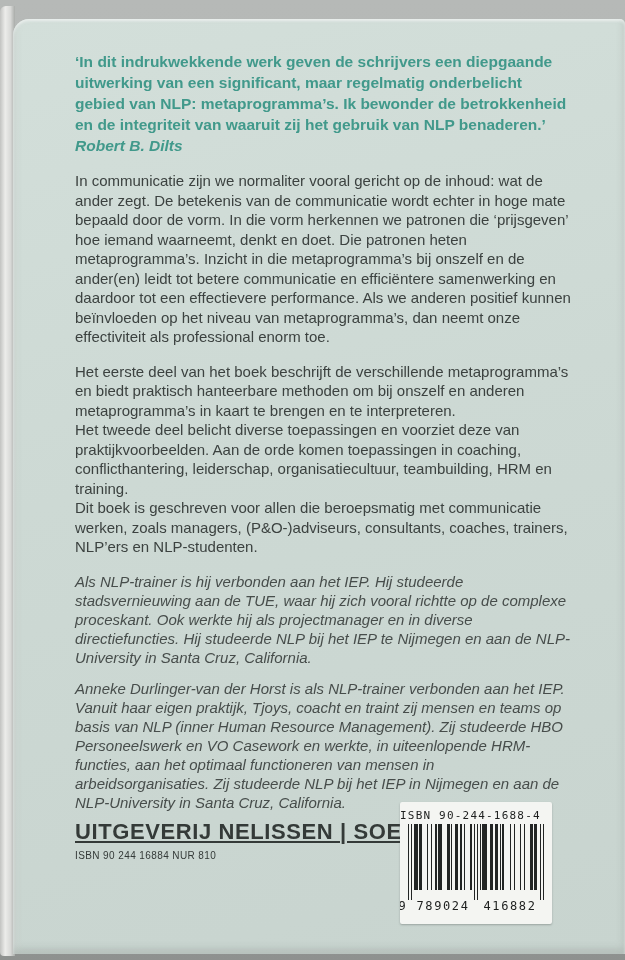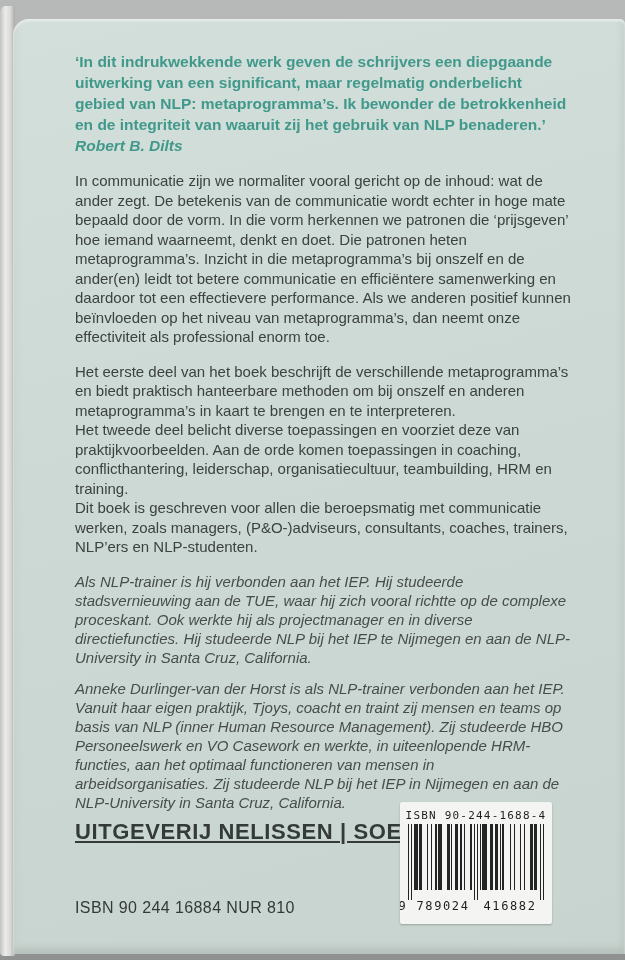--- a/index.html
+++ b/index.html
@@ -26,27 +26,26 @@
     position:absolute;left:62px;top:32px;width:496px;
     color:#3c4240;font-size:15px;line-height:19.5px;
   }
   .quote{margin:0 0 15px 0;color:#41998b;font-weight:bold;font-size:15.5px;line-height:21px;}
   .quote-author{font-style:italic;}
   .para{margin:4px 0 15px 0;}
   .pline{margin:0;}
   .bio{font-style:italic;color:#474d4b;line-height:19px;margin-top:3px;margin-bottom:12px;}
   .colophon{position:absolute;left:62px;color:#343a38;}
   .publisher{top:800px;font-size:22px;letter-spacing:.6px;font-weight:bold;font-stretch:condensed;text-decoration:underline;}
-  .isbn-nur{top:880px;font-size:16px;letter-spacing:.4px;}
+  .isbn-nur{top:831px;font-size:10px;letter-spacing:.4px;}
   
   .sticker{
     position:absolute;left:387px;top:783px;width:152px;height:122px;
     background:#f4f5f2;border-radius:2px;
     box-shadow:0 1px 2px rgba(70,75,72,.35);
-    text-align:center;
   }
   .sticker .isbn-small{
     margin-top:7px;font-family:"DejaVu Sans Mono", monospace;
     font-size:11px;letter-spacing:1.2px;color:#1d1f1e;white-space:nowrap;
   }
   .sticker svg{display:block;margin:2px auto 0 auto;}
   .bc-digit{font-family:"DejaVu Sans Mono", monospace;font-size:12px;fill:#1d1f1e;letter-spacing:1.6px;}
 </style>
 </head>
 <body>

